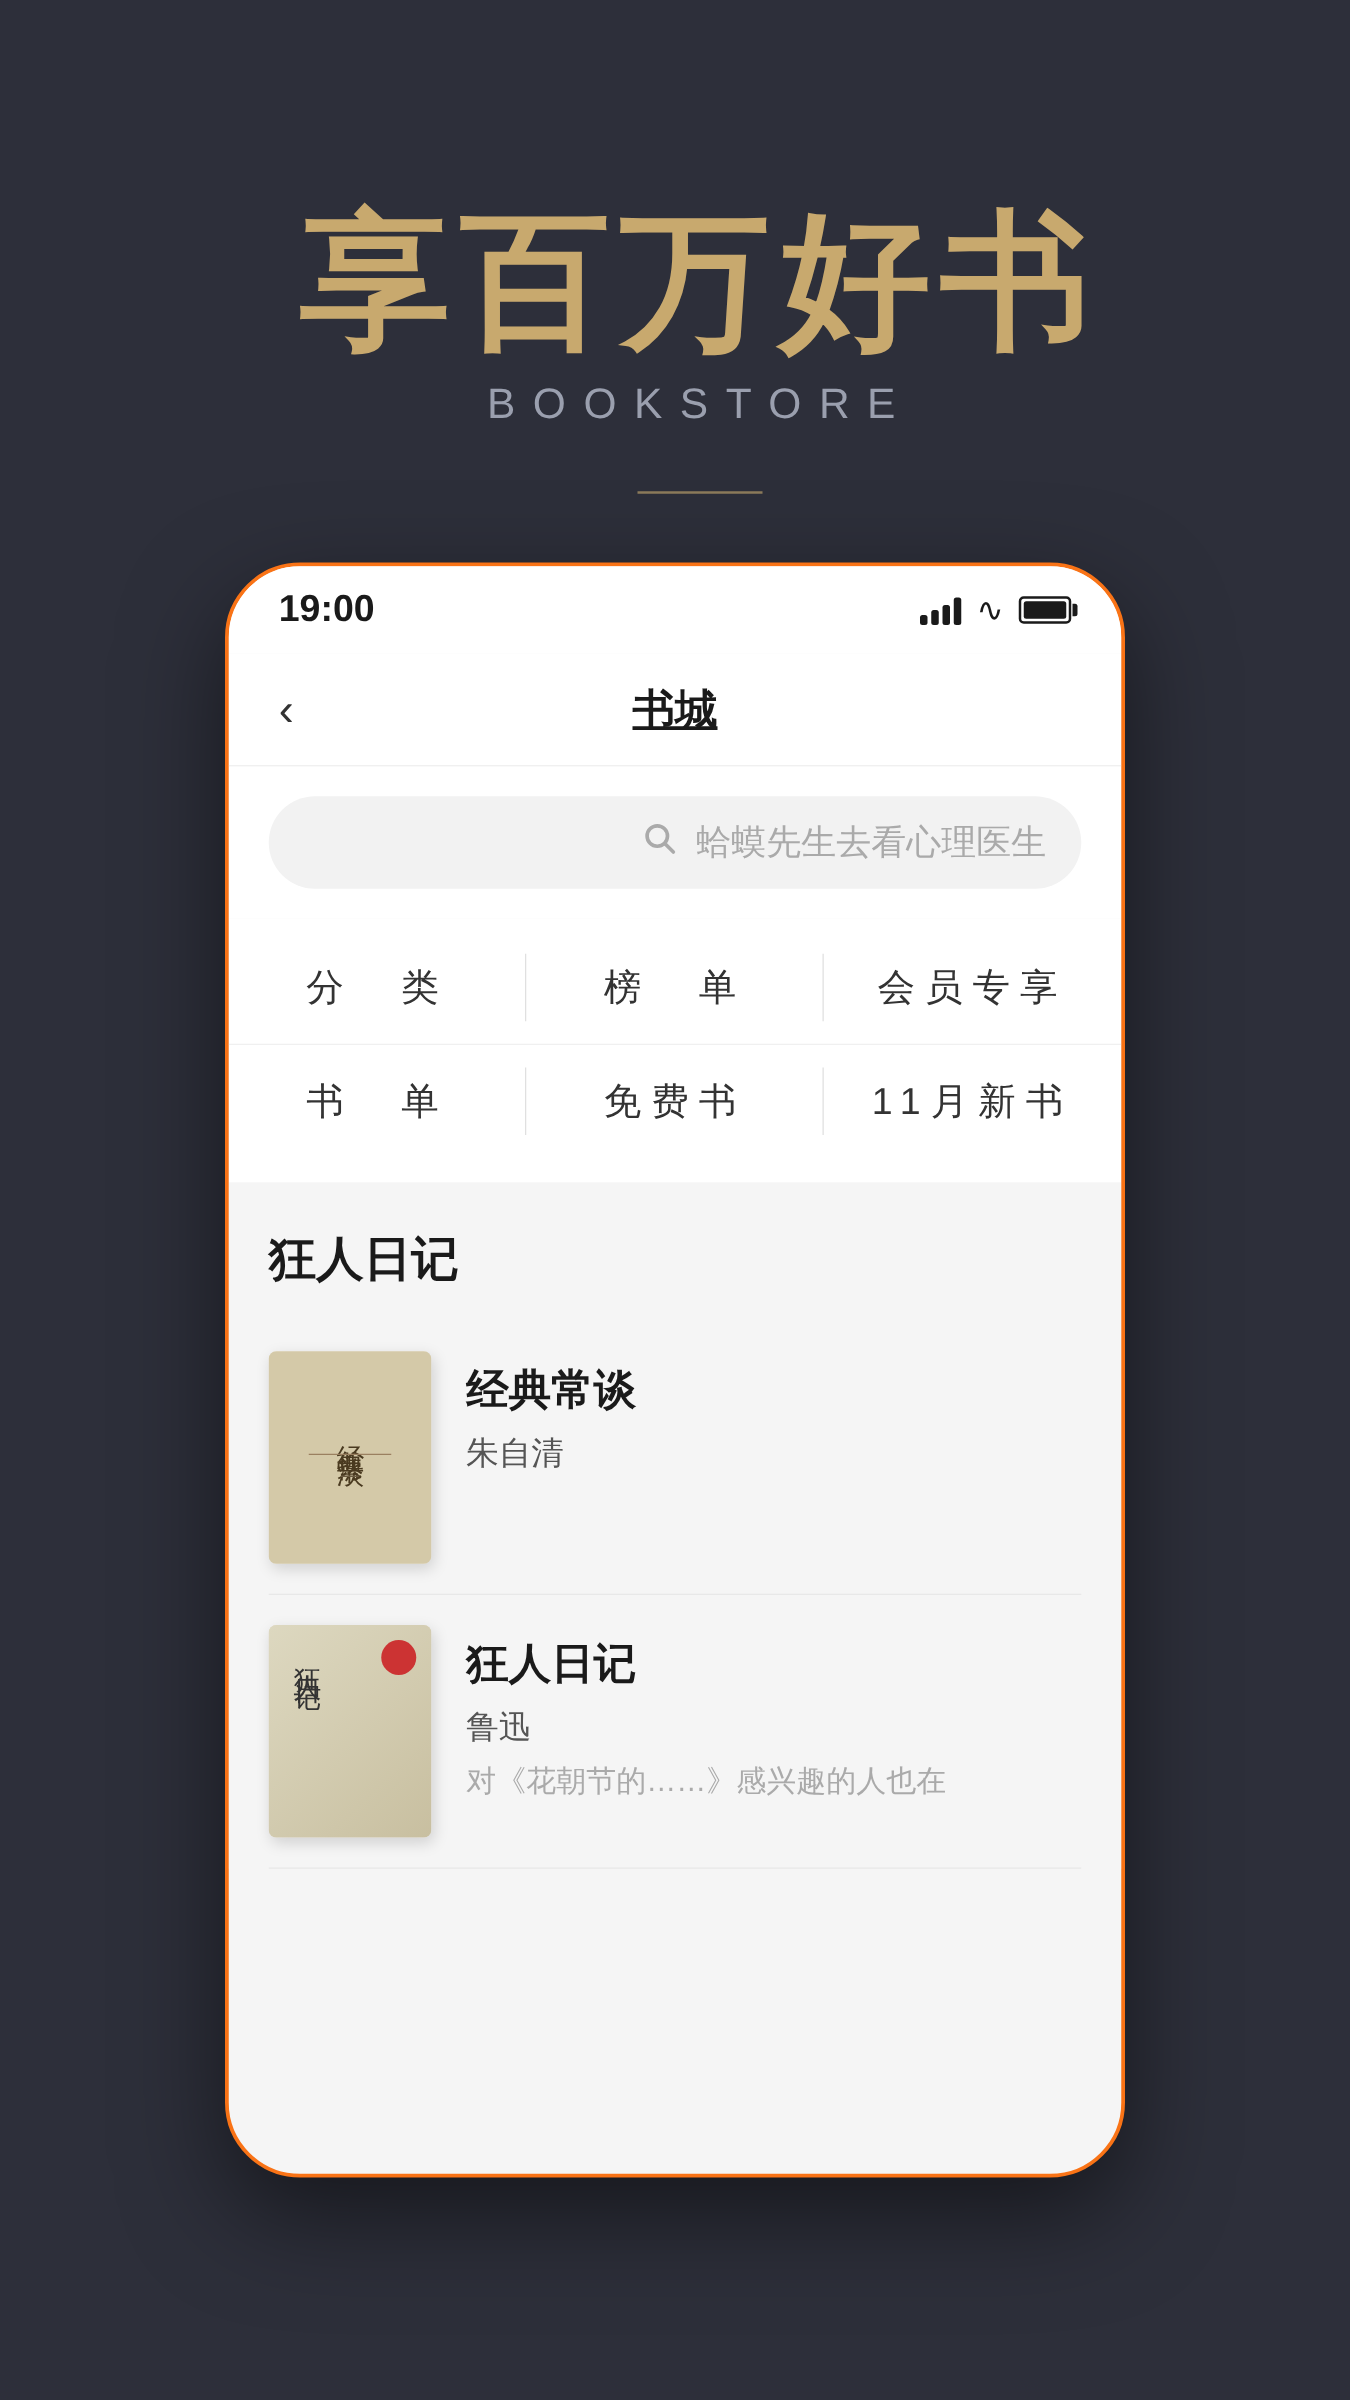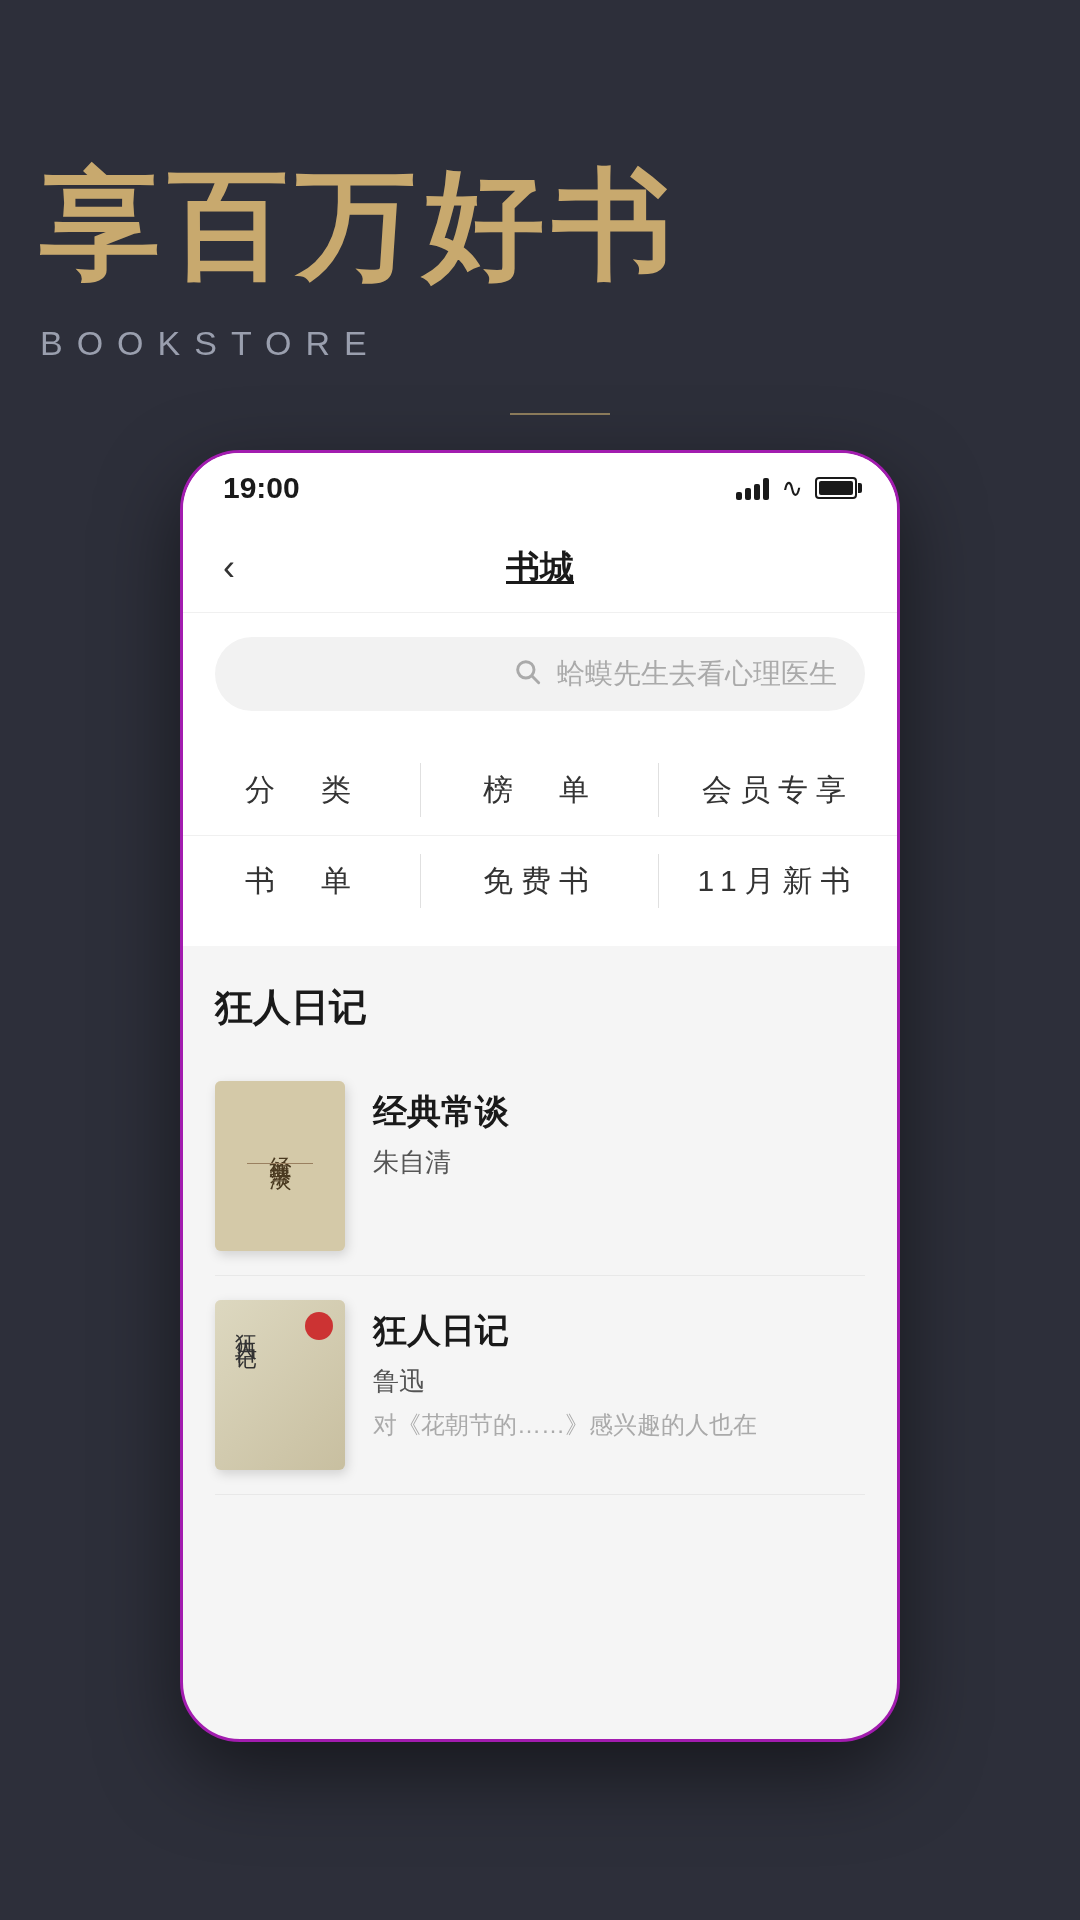--- a/index.html
+++ b/index.html
@@ -11,40 +11,41 @@
       background-color: #2d2f3a;
       font-family: -apple-system, 'PingFang SC', 'Helvetica Neue', sans-serif;
       overflow: hidden;
       position: relative;
     }
 
     
     .hero-section {
       width: 100%;
       padding-top: 160px;
+      text-align: center;
       position: relative;
       z-index: 1;
       padding-left: 40px;
     }
 
     .hero-title {
       font-size: 120px;
       font-weight: 700;
       color: #c8a96e;
       letter-spacing: 8px;
       line-height: 1.1;
       font-family: 'STSong', 'SimSun', serif;
     }
 
     .hero-subtitle {
       font-size: 34px;
       font-weight: 400;
       color: #9a9fae;
       letter-spacing: 14px;
-      margin-top: 32px;
+      margin-top: 12px;
     }
 
     .hero-divider {
       width: 100px;
       height: 2px;
       background-color: #8a7a5a;
       margin: 50px auto 0;
     }
 
     
@@ -52,21 +53,21 @@
       position: absolute;
       top: 450px;
       left: 50%;
       transform: translateX(-50%);
       width: 720px;
       height: 1292px;
       background-color: #f5f5f5;
       border-radius: 60px;
       box-shadow: 0 30px 80px rgba(0,0,0,0.5);
       overflow: hidden;
-      border: 3px solid #a21caf;
+      border: 3px solid #f97316;
     }
 
     
     .status-bar {
       width: 100%;
       height: 70px;
       background-color: #ffffff;
       display: flex;
       align-items: center;
       justify-content: space-between;

